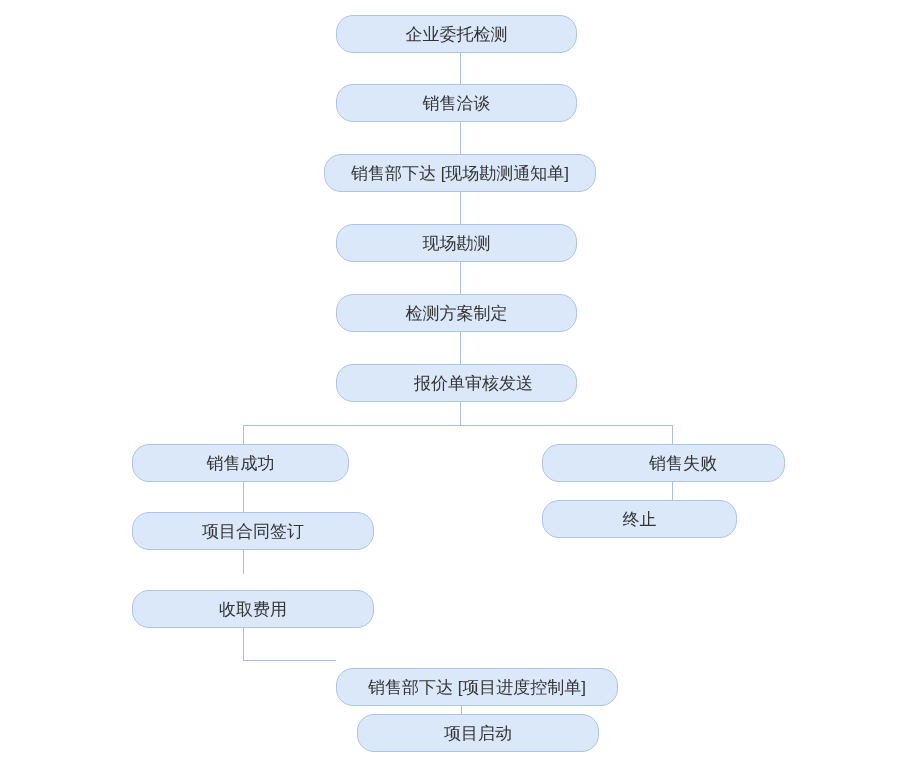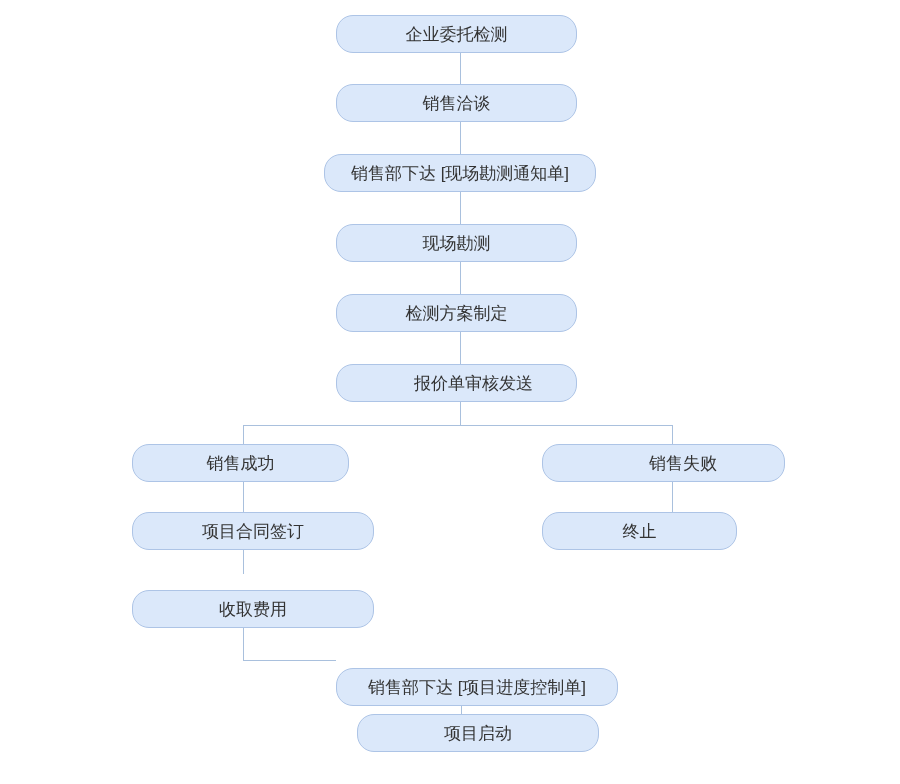--- a/index.html
+++ b/index.html
@@ -58,20 +58,20 @@
   <div class="node" style="left:336px; top:84px;  width:241px;">销售洽谈</div>
   <div class="node" style="left:336px; top:224px; width:241px;">现场勘测</div>
   <div class="node" style="left:324px; top:154px; width:272px;">销售部下达 [现场勘测通知单]</div>
   <div class="node" style="left:336px; top:294px; width:241px;font-family:Liberation Mono, monospace;">检测方案制定</div>
   <div class="node" style="left:336px; top:364px; width:241px;padding-left:34px;">报价单审核发送</div>
 
   <div class="node" style="left:132px; top:444px; width:217px;">销售成功</div>
   <div class="node" style="left:542px; top:444px; width:243px;padding-left:39px;">销售失败</div>
 
   <div class="node" style="left:132px; top:512px; width:242px;">项目合同签订</div>
-  <div class="node" style="left:542px; top:512px; width:195px;">终止</div>
+  <div class="node" style="left:542px; top:500px; width:195px;">终止</div>
 
   <div class="node" style="left:132px; top:574px; width:242px;margin-top:16px;">收取费用</div>
 
   <div class="node" style="left:336px; top:668px; width:282px;">销售部下达 [项目进度控制单]</div>
   <div class="node" style="left:357px; top:714px; width:242px;text-align:center;">项目启动</div>
 
 </div>
 
 </body></html>

